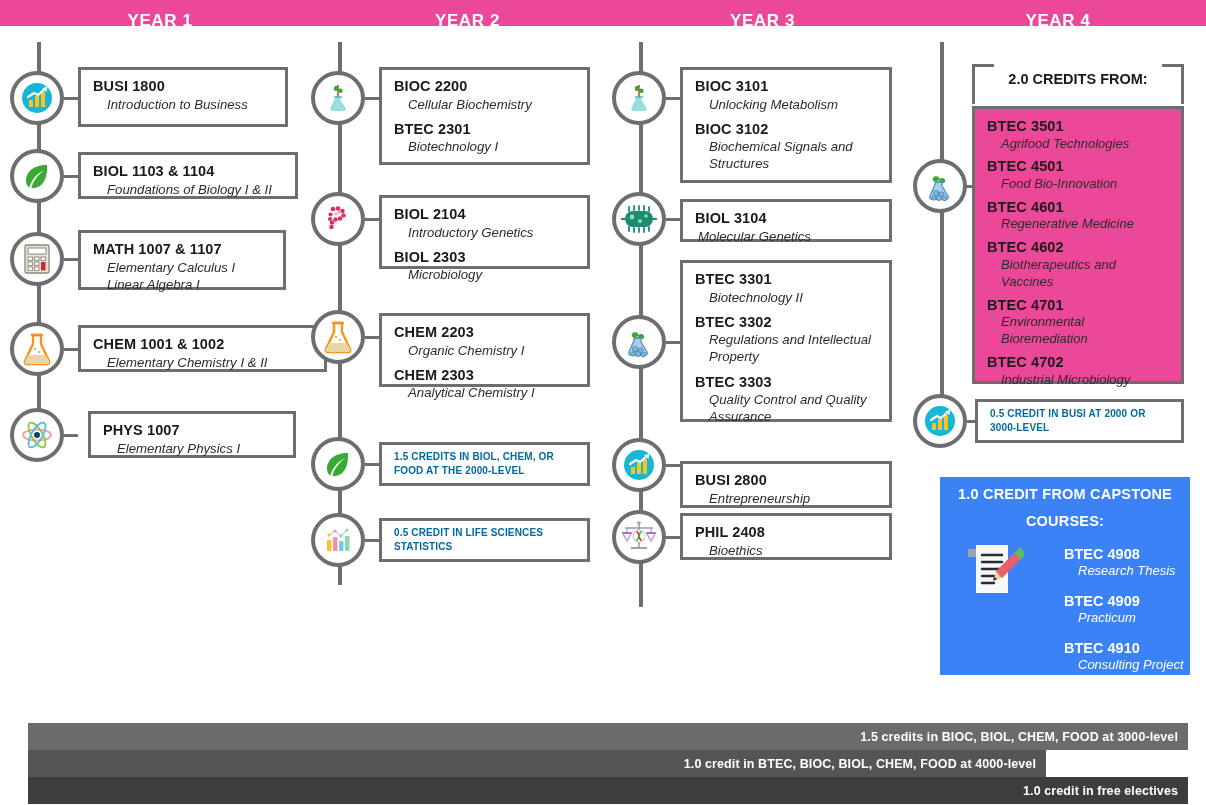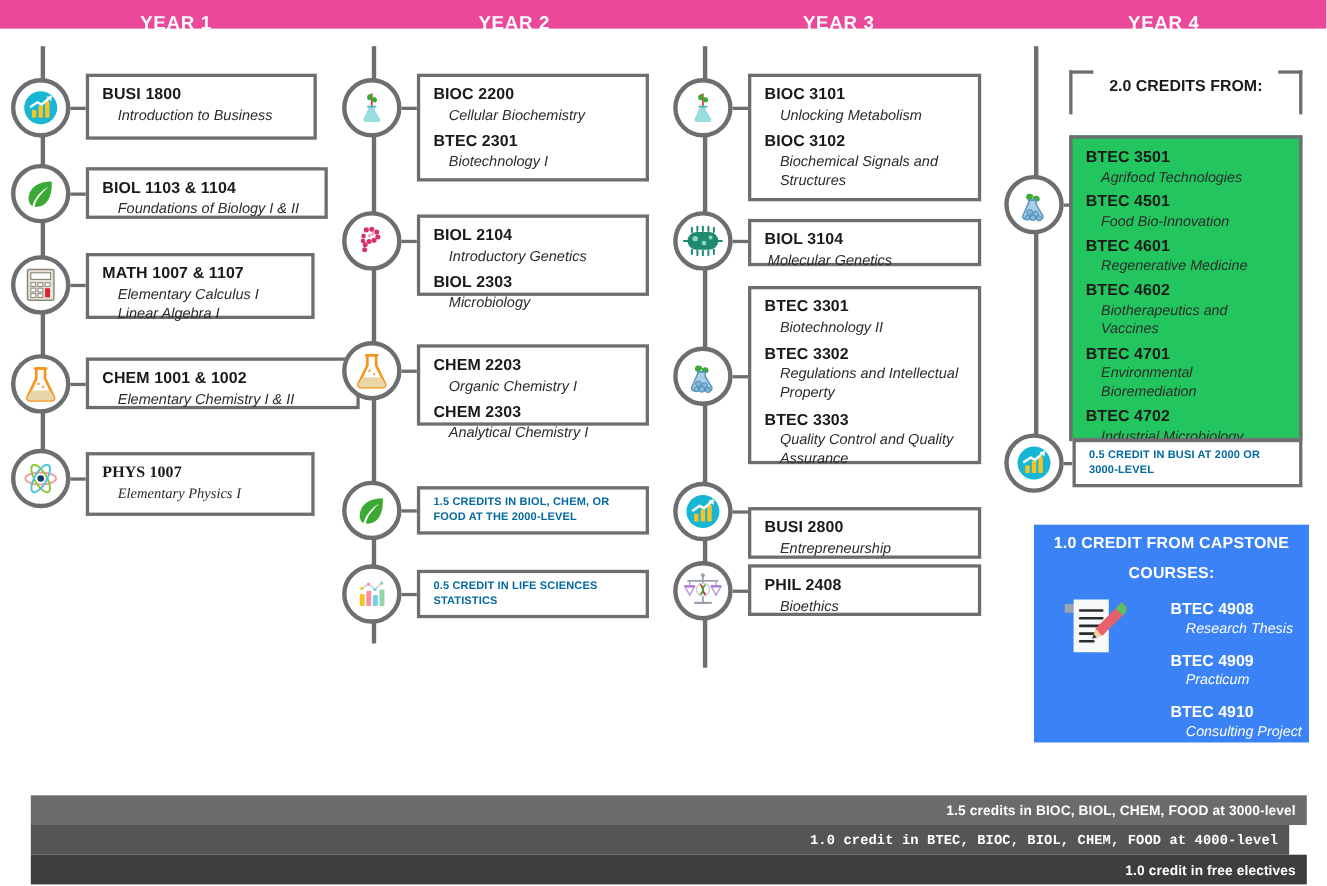--- a/index.html
+++ b/index.html
@@ -61,23 +61,22 @@
 
   
   .grp-header{
     position:absolute;box-sizing:border-box;
     text-align:center;font-weight:bold;font-size:14.5px;color:#1a1a1a;
     padding-top:7px;
   }
   .grp-header .brk{position:absolute;background:#6d6e70;}
   .grp-box{
     position:absolute;box-sizing:border-box;
-    background:#22c55e;border:3px solid #6d6e70;
+    background:#ec4899;border:3px solid #6d6e70;
     padding:8px 23px 8px 12px;
-    margin-top:17px;
   }
   .grp-box .code{font-size:14.5px;}
   .grp-box .title{font-size:13px;}
 
   
   .capstone{
     position:absolute;box-sizing:border-box;
     background:#3b82f6;color:#ffffff;
   }
   .cap-h1{
@@ -189,21 +188,21 @@
     <svg width="34" height="34" viewBox="0 0 34 34">
       <g fill="none" stroke-width="1.8">
         <ellipse cx="17" cy="17" rx="14" ry="5.5" stroke="#f4a0a0"></ellipse>
         <ellipse cx="17" cy="17" rx="14" ry="5.5" stroke="#8ec63f" transform="rotate(60 17 17)"></ellipse>
         <ellipse cx="17" cy="17" rx="14" ry="5.5" stroke="#4fc3d9" transform="rotate(-60 17 17)"></ellipse>
       </g>
       <circle cx="17" cy="17" r="3" fill="#1a3a6b"></circle>
     </svg>
   </div>
   <div class="stub" style="left:64px;top:434px;width:14px;"></div>
-  <div class="box" style="left:78px;top:411px;width:208px;height:58px;font-family:Liberation Serif, serif;">
+  <div class="box" style="left:88px;top:411px;width:208px;height:47px;">
     <div class="code">PHYS 1007</div>
     <div class="title">Elementary Physics I</div>
   </div>
 
   <div class="node" style="left:311px;top:71px;">
     <svg width="30" height="34" viewBox="0 0 30 34">
       <path d="M15 4 C15 9 15 13 15 17" stroke="#d9232e" stroke-width="1.4" fill="none"></path>
       <path d="M15 5 C12 4 10 6 11 9 C12.5 11 14.5 10 15 8 Z" fill="#3aaa35"></path>
       <path d="M15 8 C18 6.5 20.5 8.5 19.5 11 C18 13 15.8 12 15 10 Z" fill="#3aaa35"></path>
       <path d="M12.5 16 h5 v3 l5 8 a2 2 0 0 1 -1.7 3 H9.2 A2 2 0 0 1 7.5 27 Z" fill="#8fd9dc" opacity="0.9"></path>
@@ -501,20 +500,20 @@
       <div class="cap-item">
         <div class="cap-code">BTEC 4910</div>
         <div class="cap-title">Consulting Project</div>
       </div>
     </div>
   </div>
 
   <div class="fbar" style="left:28px;top:723px;width:1160px;height:27px;background:#6b6b6b;">
     <span>1.5 credits in BIOC, BIOL, CHEM, FOOD at 3000-level</span>
   </div>
-  <div class="fbar" style="left:28px;top:750px;width:1144px;height:27px;background:#555555;font-family:Liberation Mono, monospace;">
+  <div class="fbar" style="left:28px;top:750px;width:1018px;height:27px;background:#555555;">
     <span>1.0 credit in BTEC, BIOC, BIOL, CHEM, FOOD at 4000-level</span>
   </div>
   <div class="fbar" style="left:28px;top:777px;width:1160px;height:27px;background:#3d3d3d;">
     <span>1.0 credit in free electives</span>
   </div>
 
 </div>
 
 </body></html>

